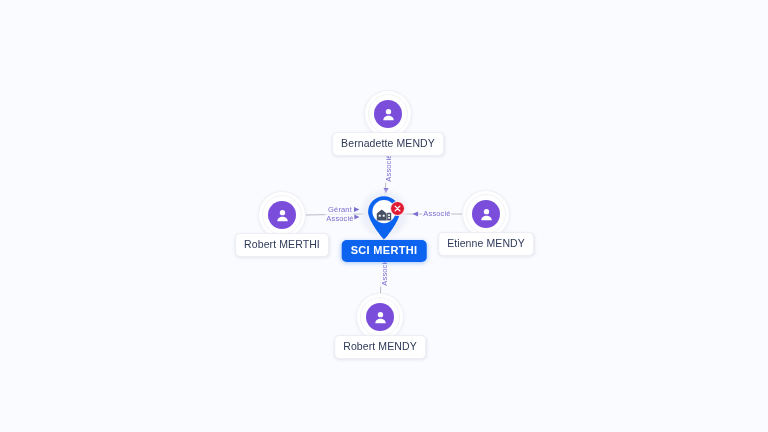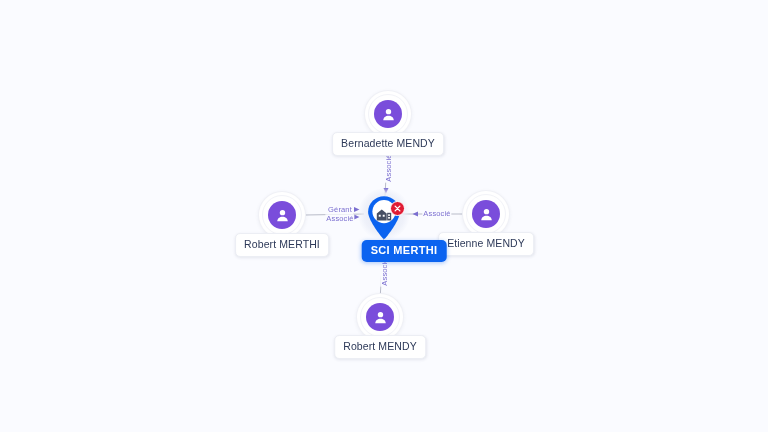--- a/index.html
+++ b/index.html
@@ -116,21 +116,20 @@
     white-space: nowrap;
     background: #0b63f0;
     color: #ffffff;
     font-size: 11px;
     font-weight: bold;
     line-height: 1;
     letter-spacing: .3px;
     padding: 5px 9px 6px 9px;
     border-radius: 5px;
     box-shadow: 0 1px 4px rgba(11,99,240,0.35);
-    margin-left: 20px;
   }
 
   
   .edge-label {
     position: absolute;
     color: #7b6fd0;
     font-size: 7.5px;
     line-height: 1.25;
     letter-spacing: .15px;
     white-space: nowrap;

